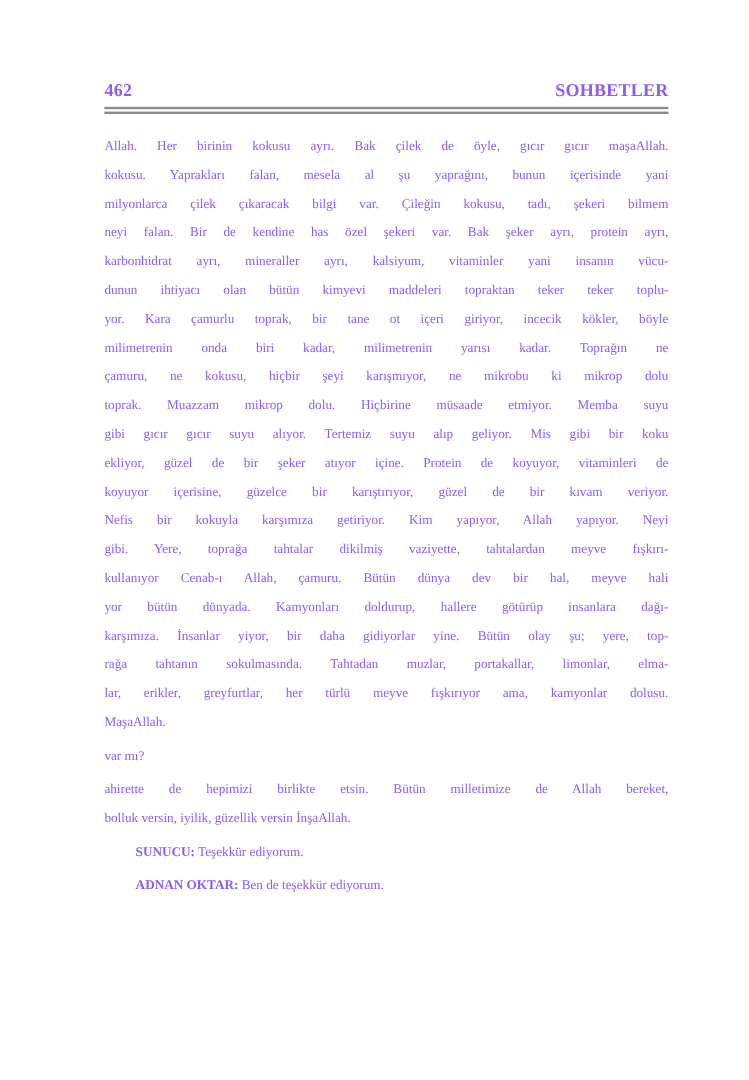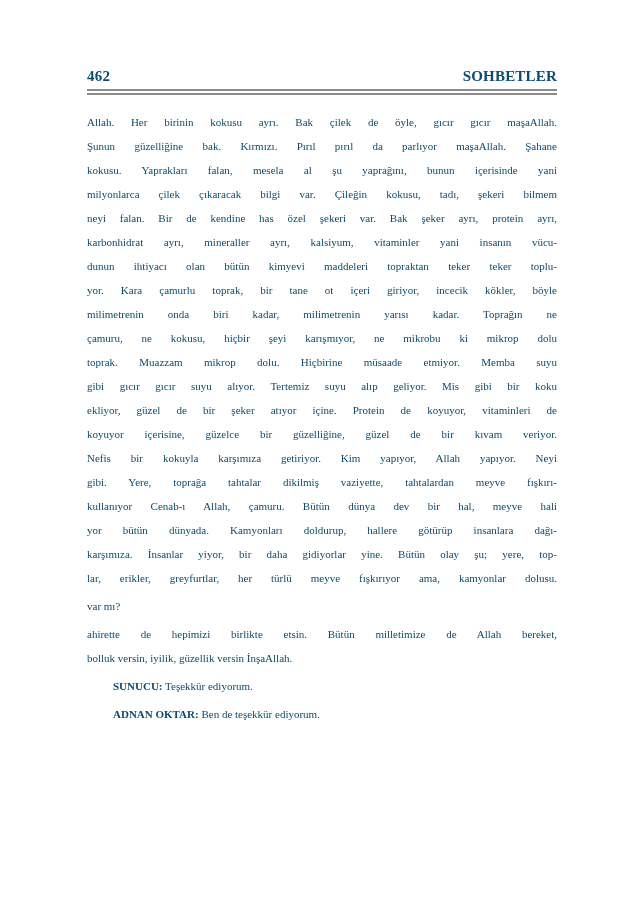--- a/index.html
+++ b/index.html
@@ -6,21 +6,21 @@
     margin: 0;
     padding: 0;
     background: #ffffff;
   }
   .page {
     position: relative;
     width: 624px;
     height: 900px;
     background: #ffffff;
     font-family: "Liberation Serif", "DejaVu Serif", serif;
-    color: #0c4a6e;
+    color: #8b5cf6;
     overflow: hidden;
   }
   .header-row {
     position: absolute;
     left: 87px;
     top: 68px;
     width: 470px;
     display: flex;
     justify-content: space-between;
     align-items: baseline;
@@ -72,39 +72,40 @@
   <div class="header-row">
     <span>462</span>
     <span>SOHBETLER</span>
   </div>
 
   <div class="header-rule"></div>
 
   <div class="text-block">
       <div class="paragraph">
         <div class="line">Allah. Her birinin kokusu ayrı. Bak çilek de öyle, gıcır gıcır maşaAllah.</div>
-        <div class="line">Şunun güzelliğine bak. Kırmızı. Pırıl pırıl da parlıyor maşaAllah. Şahane</div>
         <div class="line">kokusu. Yaprakları falan, mesela al şu yaprağını, bunun içerisinde yani</div>
         <div class="line">milyonlarca çilek çıkaracak bilgi var. Çileğin kokusu, tadı, şekeri bilmem</div>
         <div class="line">neyi falan. Bir de kendine has özel şekeri var. Bak şeker ayrı, protein ayrı,</div>
         <div class="line">karbonhidrat ayrı, mineraller ayrı, kalsiyum, vitaminler yani insanın vücu-</div>
         <div class="line">dunun ihtiyacı olan bütün kimyevi maddeleri topraktan teker teker toplu-</div>
         <div class="line">yor. Kara çamurlu toprak, bir tane ot içeri giriyor, incecik kökler, böyle</div>
         <div class="line">milimetrenin onda biri kadar, milimetrenin yarısı kadar. Toprağın ne</div>
         <div class="line">çamuru, ne kokusu, hiçbir şeyi karışmıyor, ne mikrobu ki mikrop dolu</div>
         <div class="line">toprak. Muazzam mikrop dolu. Hiçbirine müsaade etmiyor. Memba suyu</div>
         <div class="line">gibi gıcır gıcır suyu alıyor. Tertemiz suyu alıp geliyor. Mis gibi bir koku</div>
         <div class="line">ekliyor, güzel de bir şeker atıyor içine. Protein de koyuyor, vitaminleri de</div>
-        <div class="line">koyuyor içerisine, güzelce bir güzelliğine, güzel de bir kıvam veriyor.</div>
+        <div class="line">koyuyor içerisine, güzelce bir karıştırıyor, güzel de bir kıvam veriyor.</div>
         <div class="line">Nefis bir kokuyla karşımıza getiriyor. Kim yapıyor, Allah yapıyor. Neyi</div>
         <div class="line">gibi. Yere, toprağa tahtalar dikilmiş vaziyette, tahtalardan meyve fışkırı-</div>
         <div class="line">kullanıyor Cenab-ı Allah, çamuru. Bütün dünya dev bir hal, meyve hali</div>
         <div class="line">yor bütün dünyada. Kamyonları doldurup, hallere götürüp insanlara dağı-</div>
         <div class="line">karşımıza. İnsanlar yiyor, bir daha gidiyorlar yine. Bütün olay şu; yere, top-</div>
+        <div class="line">rağa tahtanın sokulmasında. Tahtadan muzlar, portakallar, limonlar, elma-</div>
         <div class="line">lar, erikler, greyfurtlar, her türlü meyve fışkırıyor ama, kamyonlar dolusu.</div>
+        <div class="line last">MaşaAllah.</div>
       </div>
       <div class="paragraph">
         <div class="line last">var mı?</div>
       </div>
       <div class="paragraph">
         <div class="line">ahirette de hepimizi birlikte etsin. Bütün milletimize de Allah bereket,</div>
         <div class="line last">bolluk versin, iyilik, güzellik versin İnşaAllah.</div>
       </div>
       <div class="paragraph">
         <div class="line last indent"><span class="speaker">SUNUCU:</span> Teşekkür ediyorum.</div>

